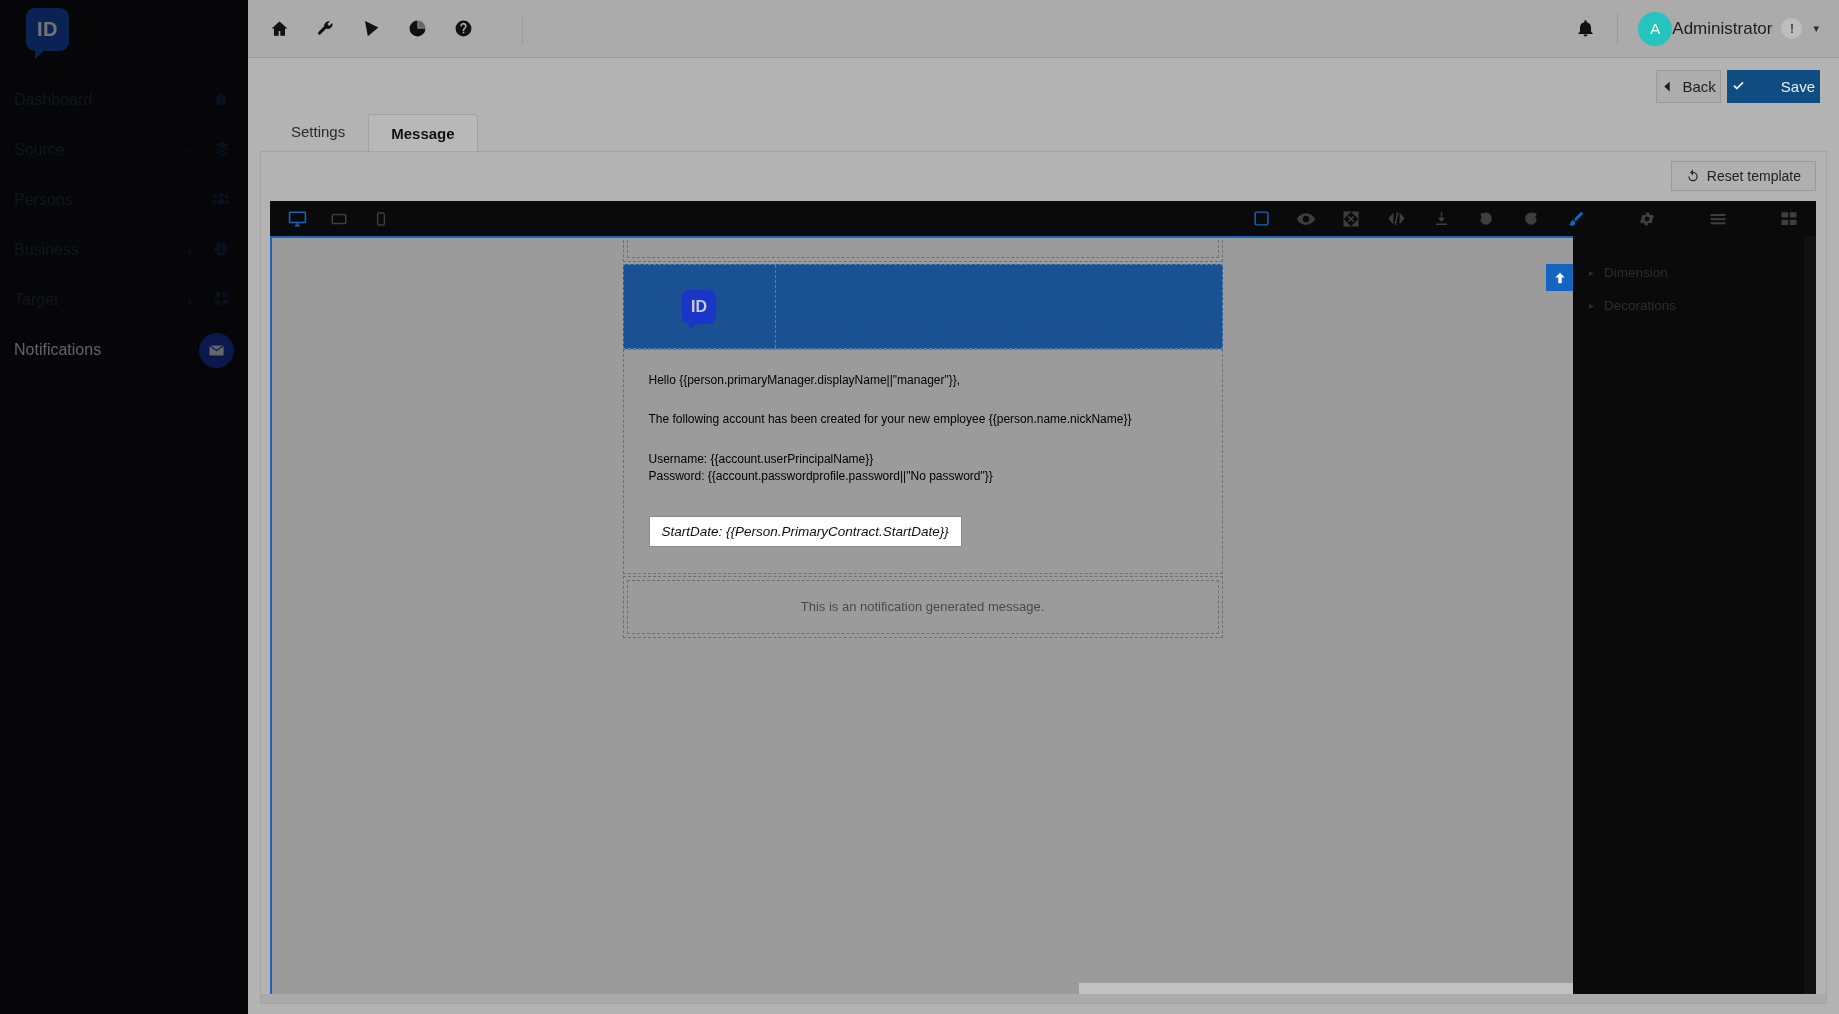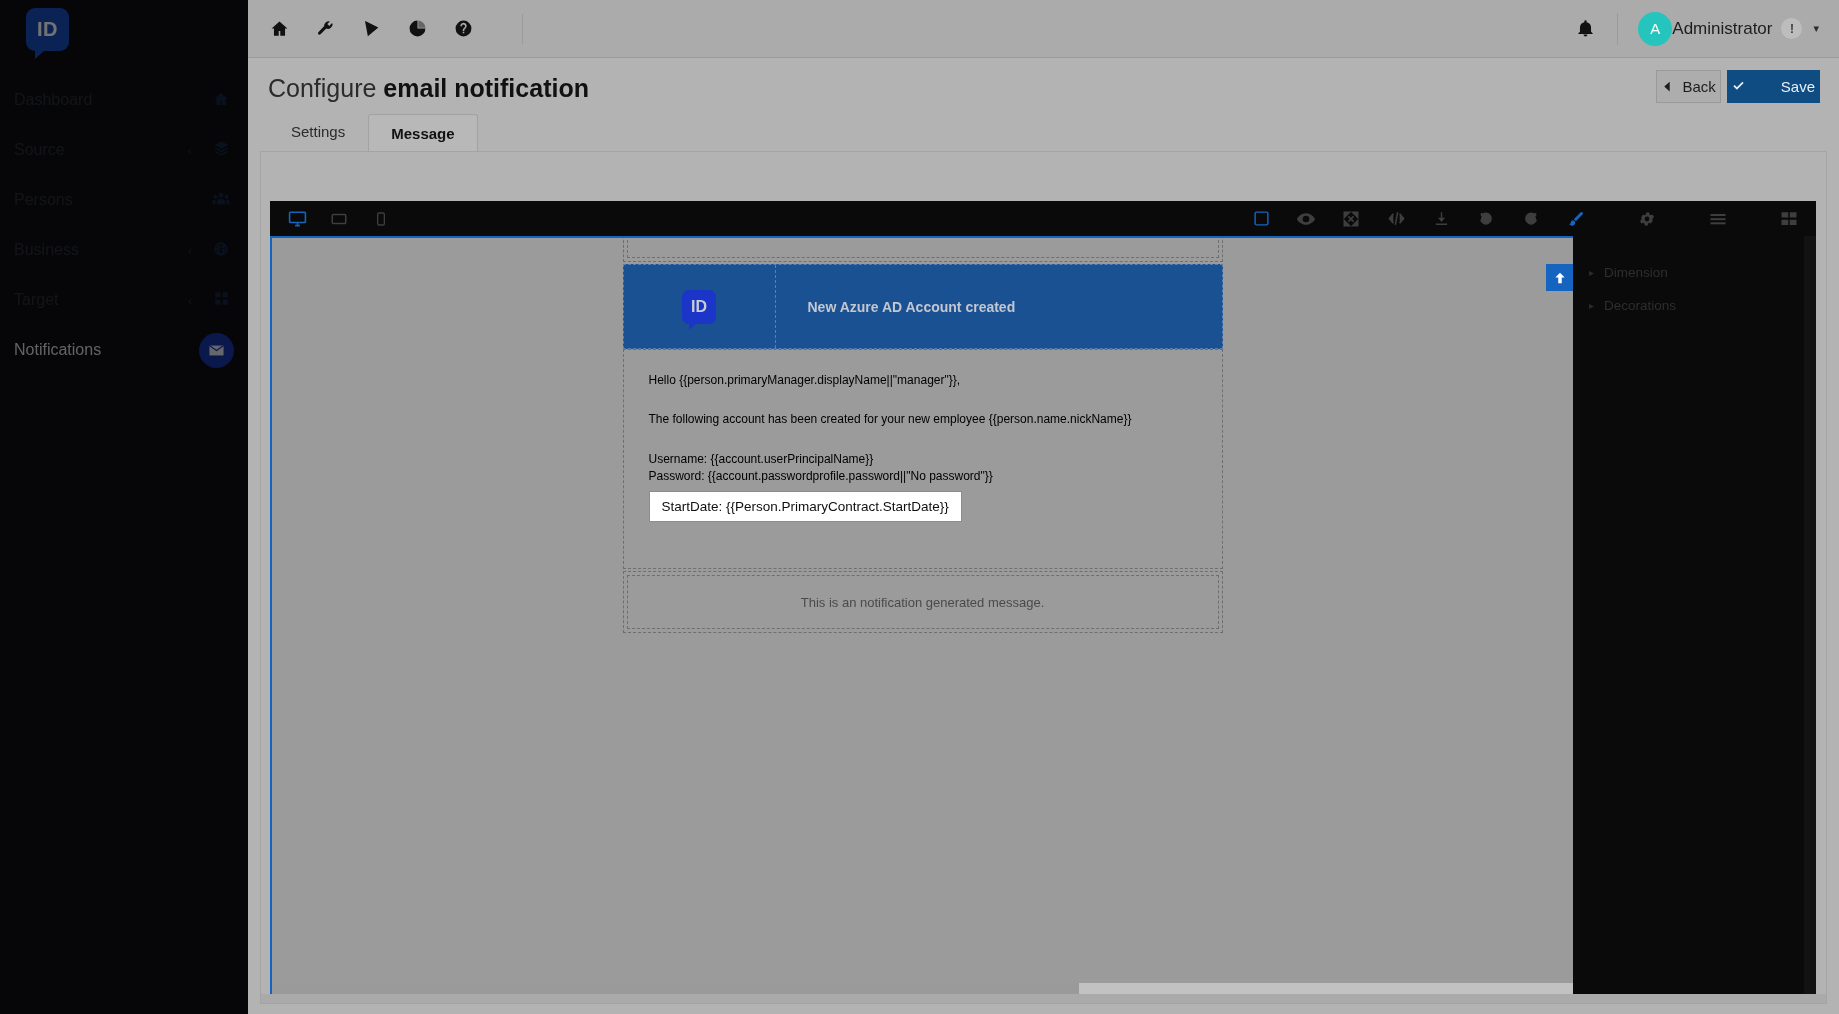--- a/index.html
+++ b/index.html
@@ -217,26 +217,26 @@
 
   .mail-body {
     background: #9b9b9b;
     border: 1px dashed #6f6f6f;
     padding: 22px 25px 26px 25px;
     min-height: 220px;
   }
   .mail-line { font-size: 12px; color: #000000; line-height: 1.45; }
   .mail-gap { height: 22px; }
   .startdate-box {
-    margin-top: 5px;
+    margin-top: 30px;
     background: #ffffff;
     border: 1px solid #8c8c8c;
     display: inline-block;
     padding: 7px 12px;
-    font-size: 13.5px; color: #101010;
+    font-size: 13.5px; color: #101010; font-style: italic;
   }
   .mail-foot-outer {
     margin-top: 2px;
     border: 1px dashed #6f6f6f;
     padding: 3px;
   }
   .mail-foot {
     border: 1px dashed #6f6f6f;
     height: 54px;
     display: flex; align-items: center; justify-content: center;
@@ -411,23 +411,20 @@
         </span>
         <span class="vsep"></span>
         <span class="avatar">A</span>
         <span class="user-name">Administrator</span>
         <span class="user-badge">!</span>
         <span class="user-caret">▾</span>
       </div>
     </div>
 
     <div class="page-head">
-      <div class="page-title">
-        <span>Configure </span><b>email notification</b>
-      </div>
       <div class="head-actions">
         <div class="btn btn-back">
           <svg viewBox="0 0 24 24">
               <path d="M16 3 6 12l10 9z"></path>
             </svg>
           <span>Back</span>
         </div>
         <div class="btn btn-save">
           <svg viewBox="0 0 24 24">
               <path d="M9 18 2.5 11.5 4.8 9.2 9 13.4 19.2 3.2l2.3 2.3z"></path>
@@ -441,20 +438,28 @@
       <div class="tab">
         <span>Settings</span>
       </div>
       <div class="tab active">
         <span>Message</span>
       </div>
     </div>
 
     <div class="panel">
 
+      <div class="panel-toolbar">
+        <div class="reset-btn">
+          <svg viewBox="0 0 24 24">
+              <path d="M12 5V1L7 6l5 5V7a6 6 0 1 1-6 6H4a8 8 0 1 0 8-8z"></path>
+            </svg>
+          <span>Reset template</span>
+        </div>
+      </div>
 
       <div class="editor">
 
         <div class="editor-bar">
           <div class="dev-icons">
             <span class="ei on outline">
               <svg width="19" height="19" viewBox="0 0 24 24">
                   <rect x="2" y="4" width="20" height="13" rx="1"></rect>
                   <path d="M9 21h6M12 17v4"></path>
                 </svg>
@@ -543,23 +548,20 @@
 
               <div class="tmpl">
 
                 <div class="tmpl-empty"></div>
 
                 <div class="mail-head">
                   <div class="mail-logo-cell">
                     <div class="mail-logo">
                       <span>ID</span>
                     </div>
-                  </div>
-                  <div class="mail-title-cell">
-                    <span class="mail-title">New Azure AD Account created</span>
                   </div>
                 </div>
 
                 <div class="mail-body">
                   <div class="mail-line">Hello {{person.primaryManager.displayName||"manager"}},</div>
                   <div class="mail-gap"></div>
                   <div class="mail-line">The following account has been created for your new employee {{person.name.nickName}}</div>
                   <div class="mail-gap"></div>
                   <div class="mail-line">Username: {{account.userPrincipalName}}</div>
                   <div class="mail-line">Password: {{account.passwordprofile.password||"No password"}}</div>

